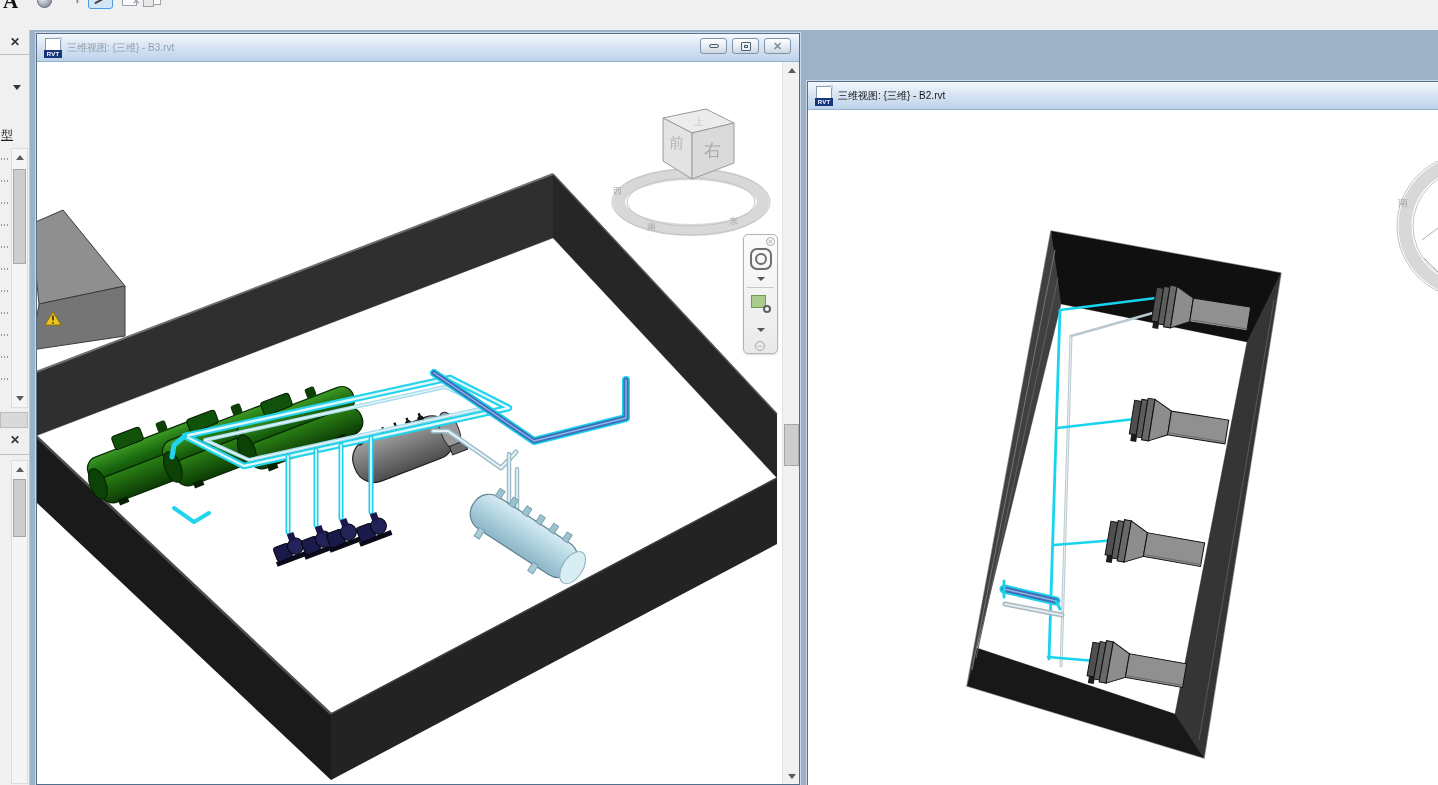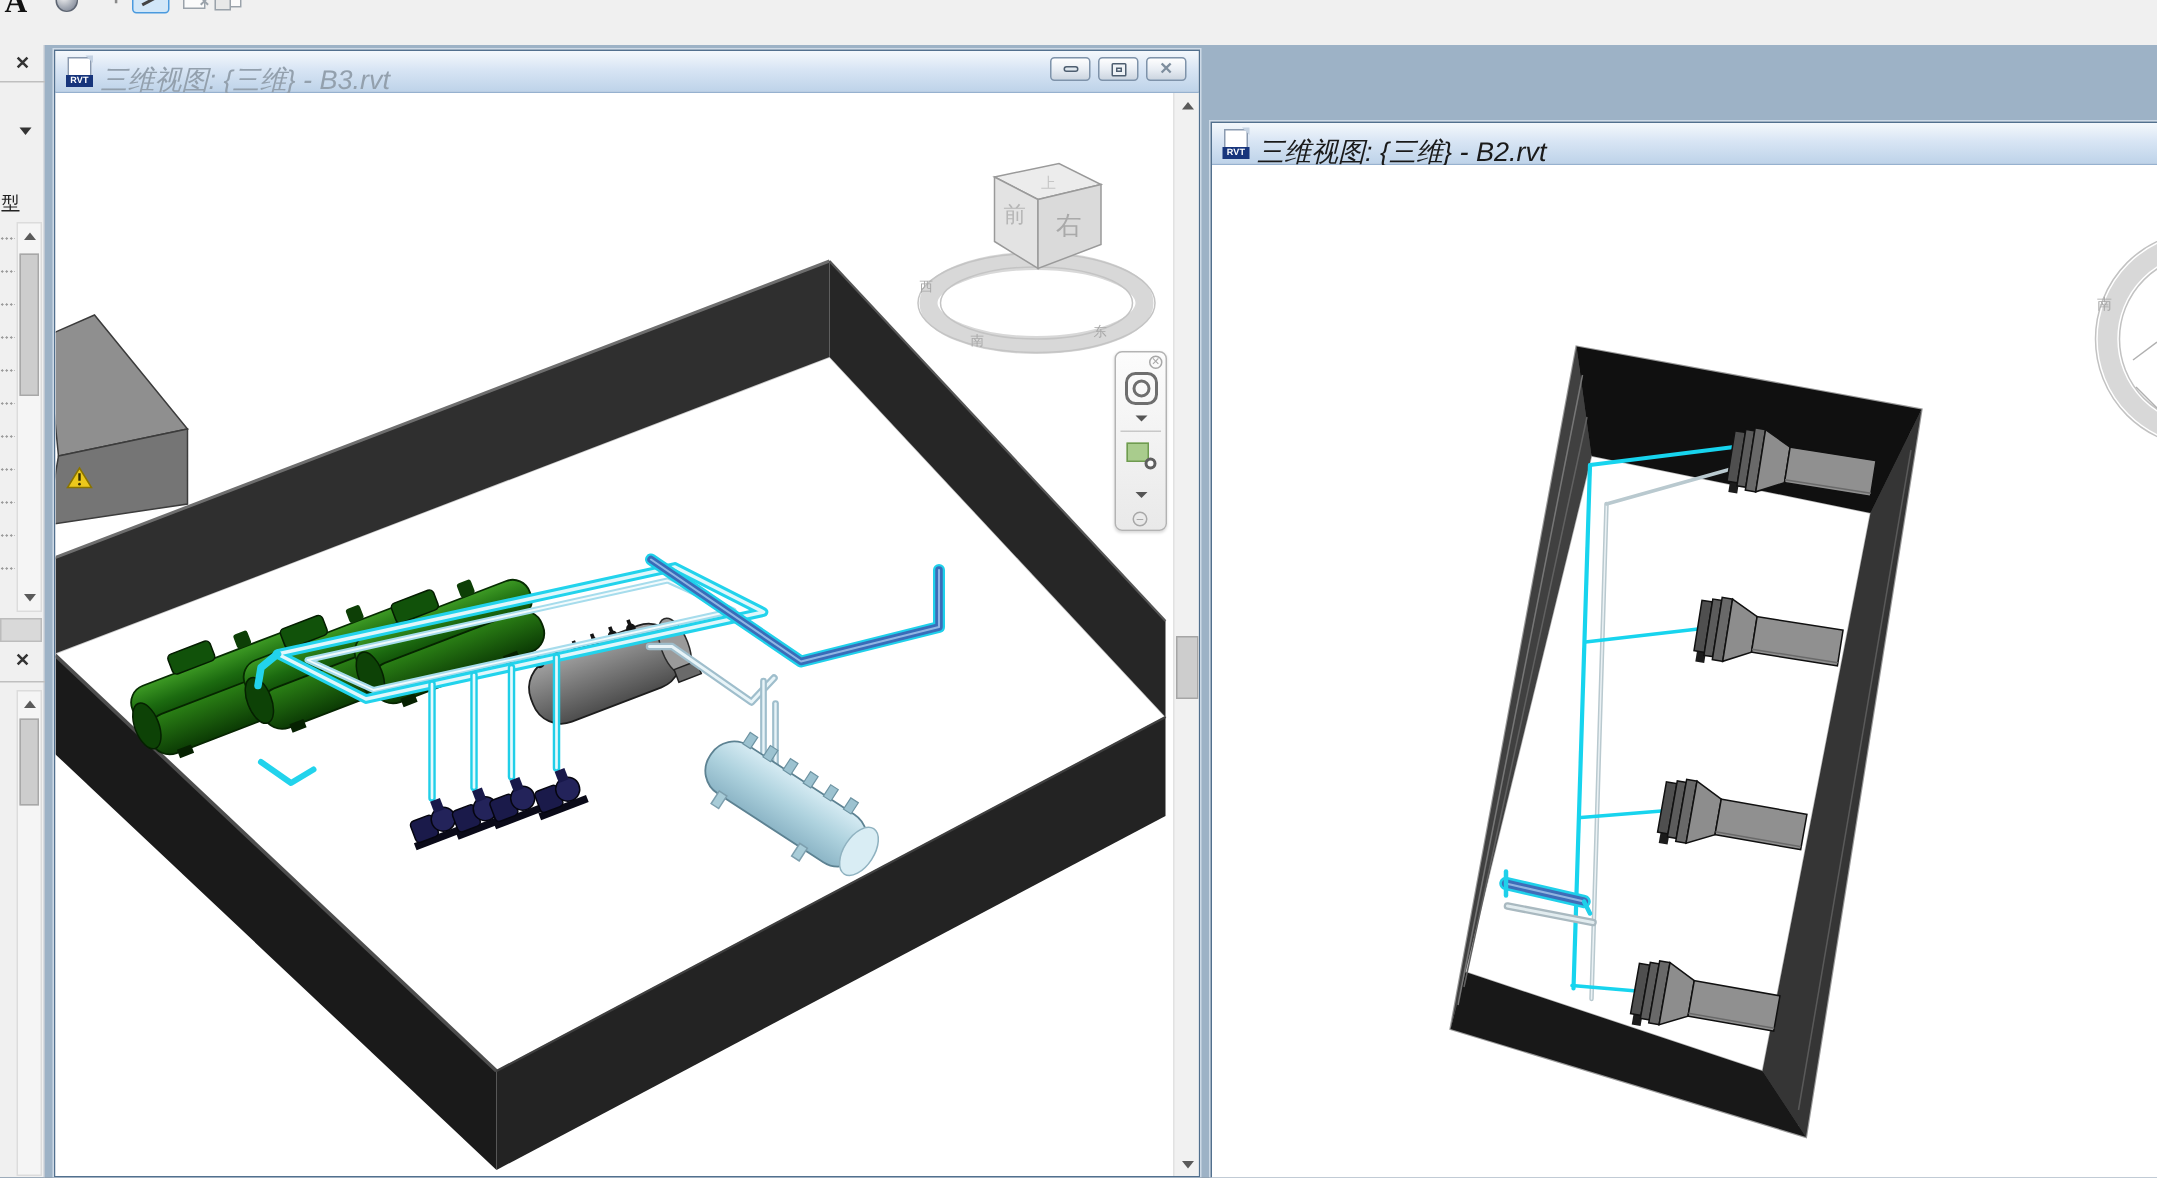--- a/index.html
+++ b/index.html
@@ -33,21 +33,21 @@
   .ms-up { top:1px; } .ms-down { bottom:1px; }
   .tri-up { width:0; height:0; border-left:4px solid transparent; border-right:4px solid transparent; border-bottom:5px solid #5a5a5a; }
   .tri-down { width:0; height:0; border-left:4px solid transparent; border-right:4px solid transparent; border-top:5px solid #5a5a5a; }
   .ms-thumb { position:absolute; left:1px; width:13px; background:#cdcdcd; border:1px solid #a8a8a8; }
   .gray-block { position:absolute; left:0; top:382px; width:28px; height:16px; background:#d9d9d9; border:1px solid #bcbcbc; }
   
   .child-window { position:absolute; top:33px; height:752px; background:#fff; border:1px solid #52708e; box-shadow:0 0 0 1px #cdd9e6; }
   .win-left { left:36px; width:764px; }
   .win-right { left:807px; width:632px;margin-top:48px; }
   .titlebar { position:relative; height:28px; background:linear-gradient(#f4f8fc, #d8e5f4 45%, #bed3e9); border-bottom:1px solid #96b1cf; }
-  .win-title { position:absolute; left:30px; top:7px; font-size:18px;font-style:italic; }
+  .win-title { position:absolute; left:30px; top:7px; font-size:10px; }
   .title-inactive { color:#93a0ad; }
   .title-active { color:#1a1a1a; }
   .rvt-icon { position:absolute; left:8px; top:4px; width:16px; height:19px; }
   .rvt-page { position:absolute; left:0; top:0; right:0; bottom:0; background:#fff; border:1px solid #8a9ab0; }
   .rvt-fold { position:absolute; right:-1px; top:-1px; width:0; height:0; border-left:5px solid transparent; border-top:5px solid #c4d2e2; }
   .rvt-band { position:absolute; left:-1px; right:-1px; bottom:-1px; height:8px; background:#17357c; color:#fff;
     font-size:6px; font-weight:bold; text-align:center; line-height:8px; letter-spacing:0.2px; }
   .win-buttons { position:absolute; right:8px; top:4px; display:flex; gap:5px; }
   .win-btn { width:27px; height:16px; border:1px solid #7f93aa; border-radius:3px;
     background:linear-gradient(#fefefe, #e9eef4 50%, #ccd5e0); display:flex; align-items:center; justify-content:center; }

